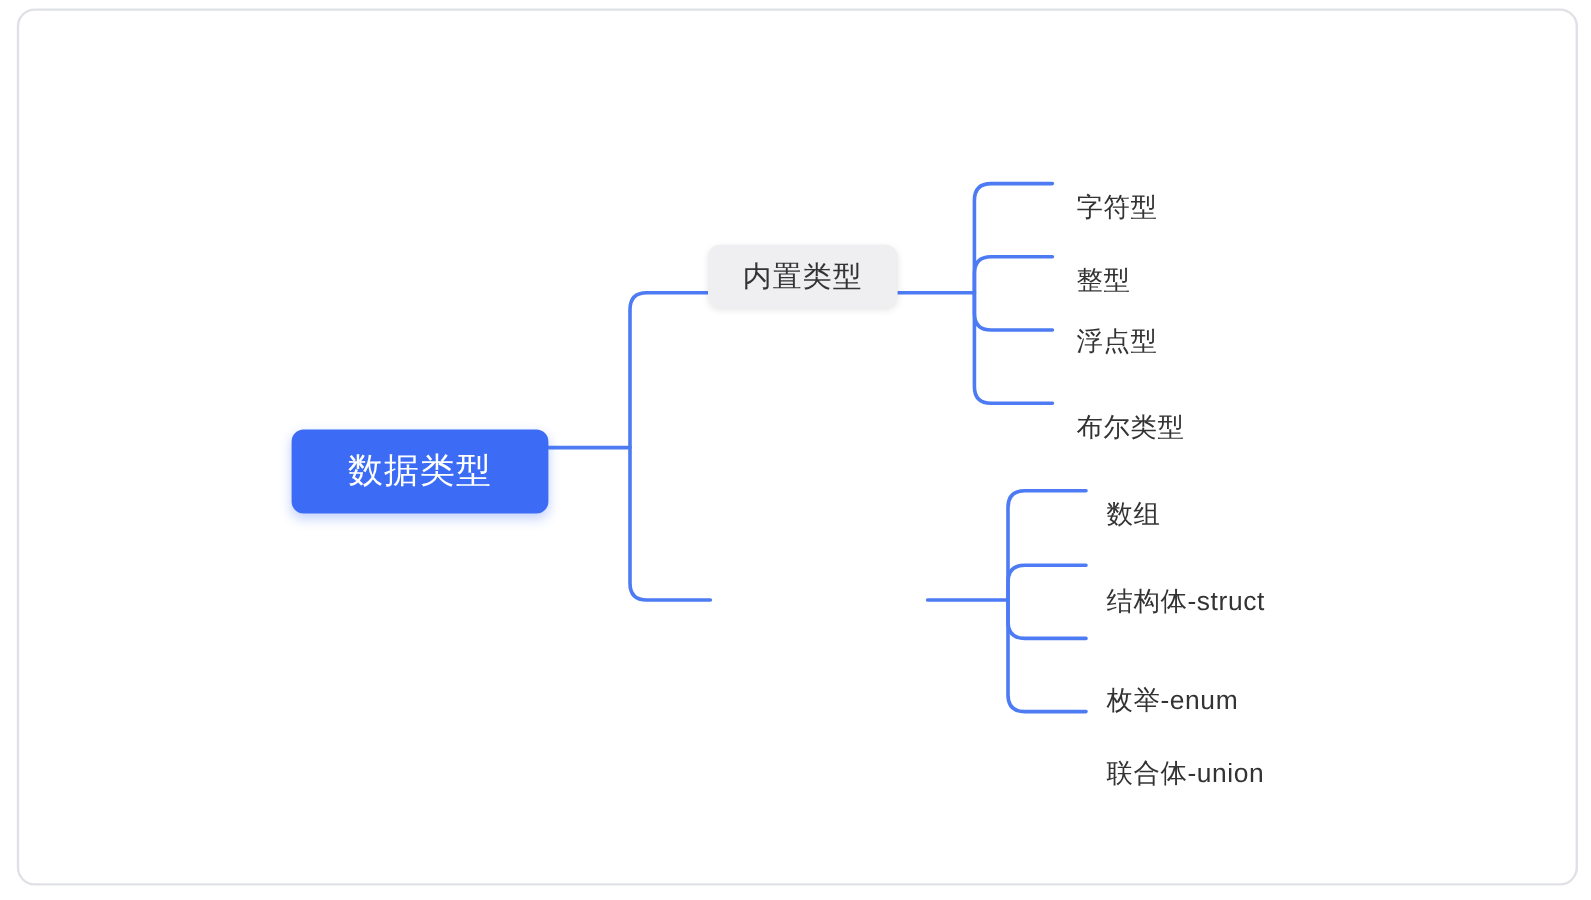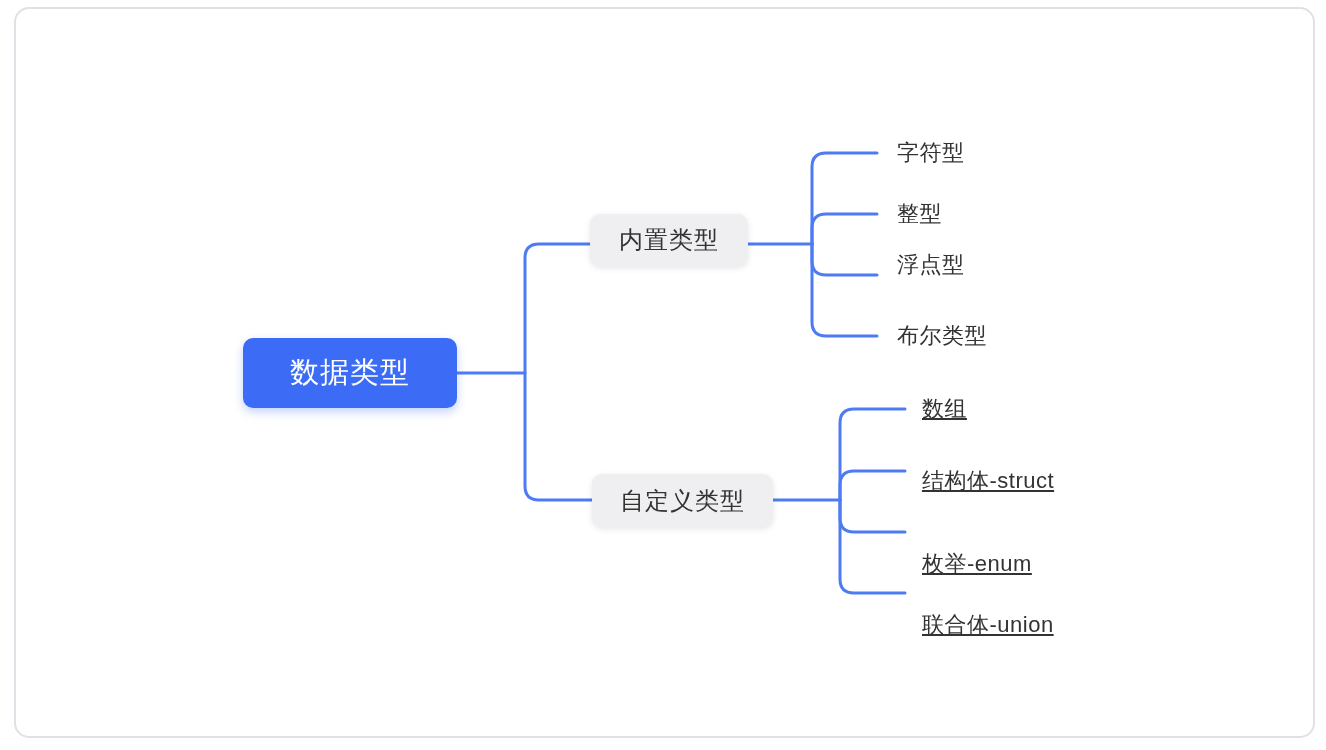--- a/index.html
+++ b/index.html
@@ -19,38 +19,38 @@
     border:2px solid var(--card-border);border-radius:15px;background:var(--page-bg);
   }
   .canvas{position:absolute;inset:0;width:1326px;height:750px;}
   svg.links{position:absolute;left:0;top:0;width:1326px;height:750px;pointer-events:none;}
   svg.links path{fill:none;stroke:var(--line);stroke-width:3;stroke-linecap:round;}
   .node{
     position:absolute;display:flex;align-items:center;justify-content:center;
     border-radius:10px;white-space:nowrap;cursor:default;
   }
   .node.root{
-    left:243px;top:338px;width:214px;height:70px;
+    left:243px;top:358px;width:214px;height:70px;
     background:var(--root-bg);color:var(--root-text);
     font-size:29px;font-weight:500;letter-spacing:1px;
     box-shadow:0 4px 10px rgba(60,108,245,.30);
   }
   .node.branch{
     background:var(--branch-bg);color:var(--node-text);
     font-size:24px;font-weight:500;letter-spacing:1px;
     box-shadow:0 2px 6px rgba(0,0,0,.10);
   }
-  .node.branch.builtin{left:590px;top:214px;width:158px;height:52px;}
+  .node.branch.builtin{left:590px;top:204px;width:158px;height:52px;}
   .node.branch.custom{left:592px;top:474px;width:181px;height:53px;}
   .leaf{
     position:absolute;transform:translateY(-50%);
-    color:var(--node-text);font-size:22px;letter-spacing:.5px;white-space:nowrap;cursor:default;
+    color:var(--node-text);font-size:22px;letter-spacing:.5px;white-space:nowrap;cursor:default;margin-top:20px;
   }
   .leaf.g1{left:897px;}
-  .leaf.g2{left:922px;text-decoration:underline;}
+  .leaf.g2{left:922px;}
 </style>
 </head>
 <body>
 
 <div class="card"></div>
 
 <div class="canvas">
 
   <svg class="links" viewBox="0 0 1326 750" aria-hidden="true">
 
@@ -67,21 +67,20 @@
     <path d="M 840 500 V 423 Q 840 409 854 409 H 905"></path>
     <path d="M 840 500 V 485 Q 840 471 854 471 H 905"></path>
     <path d="M 840 500 V 518 Q 840 532 854 532 H 905"></path>
     <path d="M 840 500 V 579 Q 840 593 854 593 H 905"></path>
   </svg>
 
   <div class="node root">数据类型</div>
 
   <div class="node branch builtin">内置类型</div>
 
-  <div class="node branch custom">自定义类型</div>
 
   <div class="leaf g1" style="top:153px">字符型</div>
   <div class="leaf g1" style="top:214px">整型</div>
   <div class="leaf g1" style="top:265px">浮点型</div>
   <div class="leaf g1" style="top:336px">布尔类型</div>
 
   <div class="leaf g2" style="top:409px">数组</div>
   <div class="leaf g2" style="top:481px">结构体-struct</div>
   <div class="leaf g2" style="top:564px">枚举-enum</div>
   <div class="leaf g2" style="top:625px">联合体-union</div>

